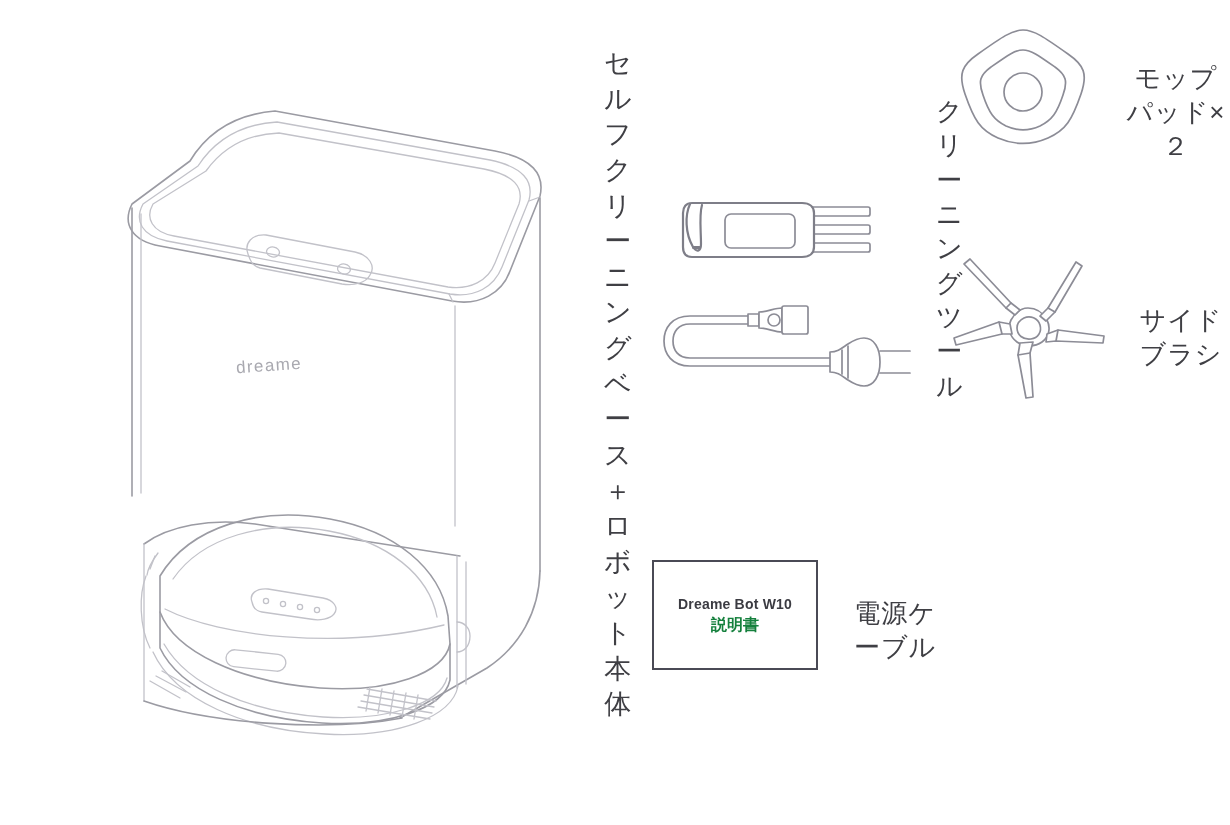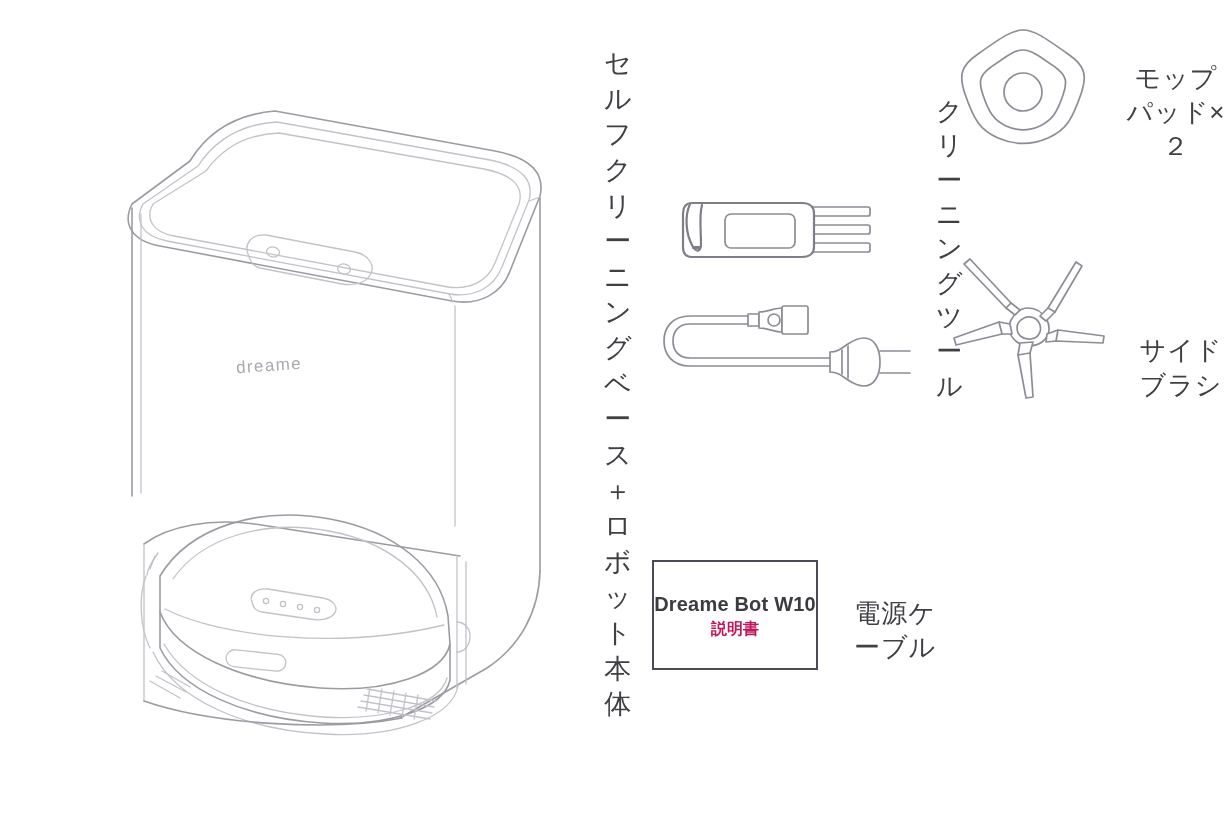--- a/index.html
+++ b/index.html
@@ -70,51 +70,51 @@
   #cleaning-tool .caption { margin-top: 22px; }
 
   #mop-pad        { left: 948px;  top: 20px;  width: 282px; }
   #mop-pad .item-art { width: 150px; height: 148px; }
   #mop-pad .caption { margin-top: 36px; }
 
   #power-cable    { left: 652px;  top: 296px; width: 296px; }
   #power-cable .item-art { width: 260px; height: 100px; }
   #power-cable .caption { margin-top: 26px; }
 
-  #side-brush     { left: 948px;  top: 252px; width: 282px; align-items: flex-end; }
+  #side-brush     { left: 948px;  top: 252px; width: 282px; }
   #side-brush .item-art { width: 160px; height: 150px; }
   #side-brush .caption { margin-top: 20px; }
 
   #manual         { left: 652px;  top: 560px; width: 296px; }
   #manual .item-art { width: 168px; height: 112px; }
   #manual .caption { margin-top: 28px; }
 
   
   .booklet {
     width: 166px;
     height: 110px;
     border: 2px solid #4a4a55;
     box-sizing: border-box;
     display: flex;
     flex-direction: column;
     align-items: center;
     justify-content: center;
     background: #fff;
   }
   .booklet-line1 {
-    font-size: 20px;
+    font-size: 14px;
     font-weight: bold;
     color: #3b3b42;
     letter-spacing: 0.2px;
     line-height: 1.35;
   }
   .booklet-line2 {
     font-size: 16px;
     font-weight: bold;
-    color: #be185d;
+    color: #15803d;
     line-height: 1.35;
   }
 
   svg { display: block; overflow: visible; }
 
   .ln  { fill: none; stroke: #9b9ba3; stroke-width: 1.6; stroke-linecap: round; stroke-linejoin: round; }
   .ln-soft { fill: none; stroke: #c2c2c9; stroke-width: 1.3; stroke-linecap: round; stroke-linejoin: round; }
   .ln-acc  { fill: none; stroke: #7e7e88; stroke-width: 2.2; stroke-linecap: round; stroke-linejoin: round; }
   .ln-acc-thin { fill: none; stroke: #8c8c96; stroke-width: 1.7; stroke-linecap: round; stroke-linejoin: round; }
   .fillwhite { fill: #ffffff; }

